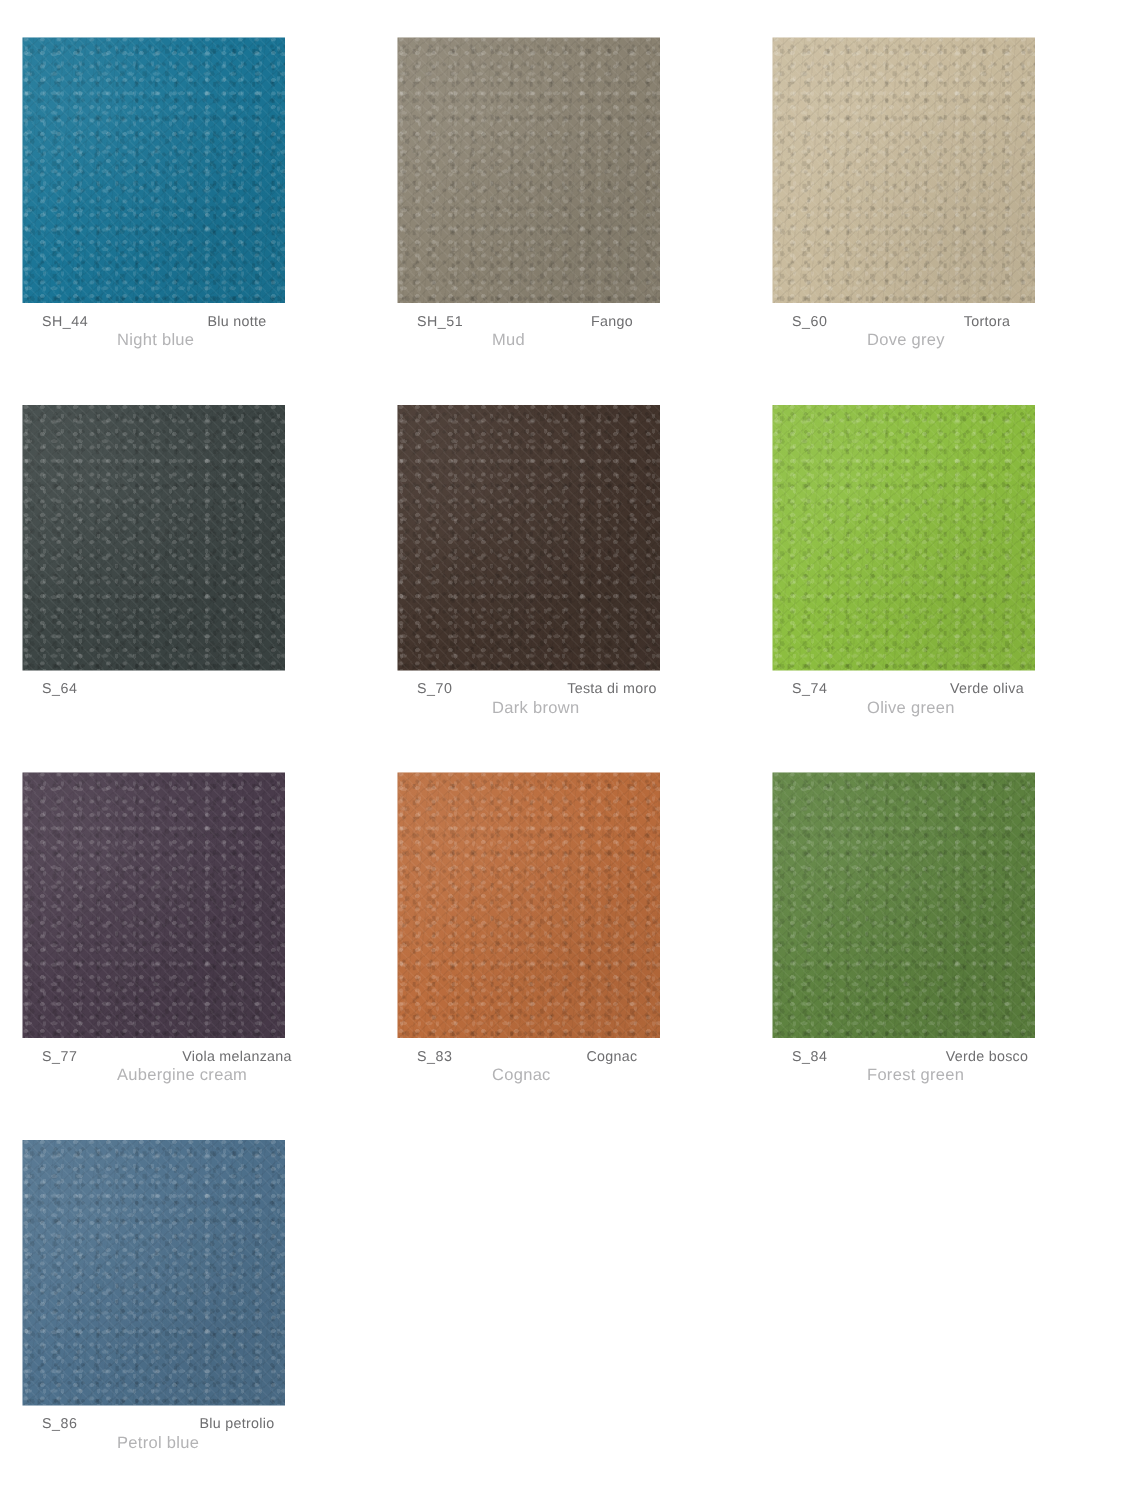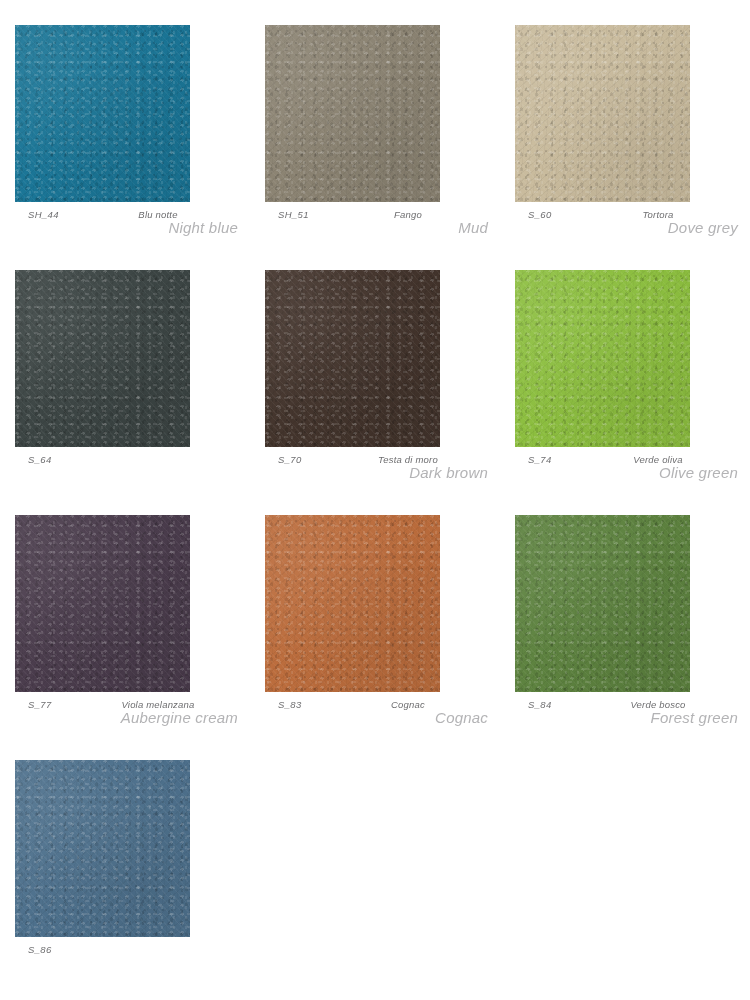--- a/index.html
+++ b/index.html
@@ -23,21 +23,20 @@
     grid-template-rows: 245px 245px 245px 245px;
     align-content: start;
   }
 
   .swatch-cell {
     position: relative;
     width: 250px;
     height: 245px;
     box-sizing: border-box;
     padding: 25px 0 0 15px;
-    font-style: italic;
   }
 
   .swatch-chip {
     position: relative;
     width: 175px;
     height: 177px;
     overflow: hidden;
     background-color: #cccccc;
   }
 
@@ -102,26 +101,25 @@
   }
   .name-it {
     font-size: 9.5px;
     line-height: 13px;
     letter-spacing: 0.2px;
     color: #6e6e70;
     white-space: nowrap;
     text-align: center;
   }
   .name-en {
-    font-size: 15px;
+    font-size: 11px;
     line-height: 13px;
     letter-spacing: 0.2px;
     color: #b3b3b5;
     white-space: nowrap;
-    text-align: right;
   }
 </style>
 </head>
 <body style="background: rgb(255, 255, 255);">
 
 <div id="swatch-grid">
   <div class="swatch-cell">
     <div class="swatch-chip" style="background-color: rgb(26, 117, 150);">
       <div class="grain"></div>
       <div class="grain2"></div>
@@ -255,15 +253,19 @@
   </div>
 
   <div class="swatch-cell">
     <div class="swatch-chip" style="background-color: rgb(77, 112, 140);">
       <div class="grain"></div>
       <div class="grain2"></div>
       <div class="sheen"></div>
     </div>
     <div class="swatch-label">
       <div class="swatch-code">S_86</div>
+      <div class="swatch-names">
+        <div class="name-it">Blu petrolio</div>
+        <div class="name-en">Petrol blue</div>
+      </div>
     </div>
   </div>
 </div>
 
 </body></html>

